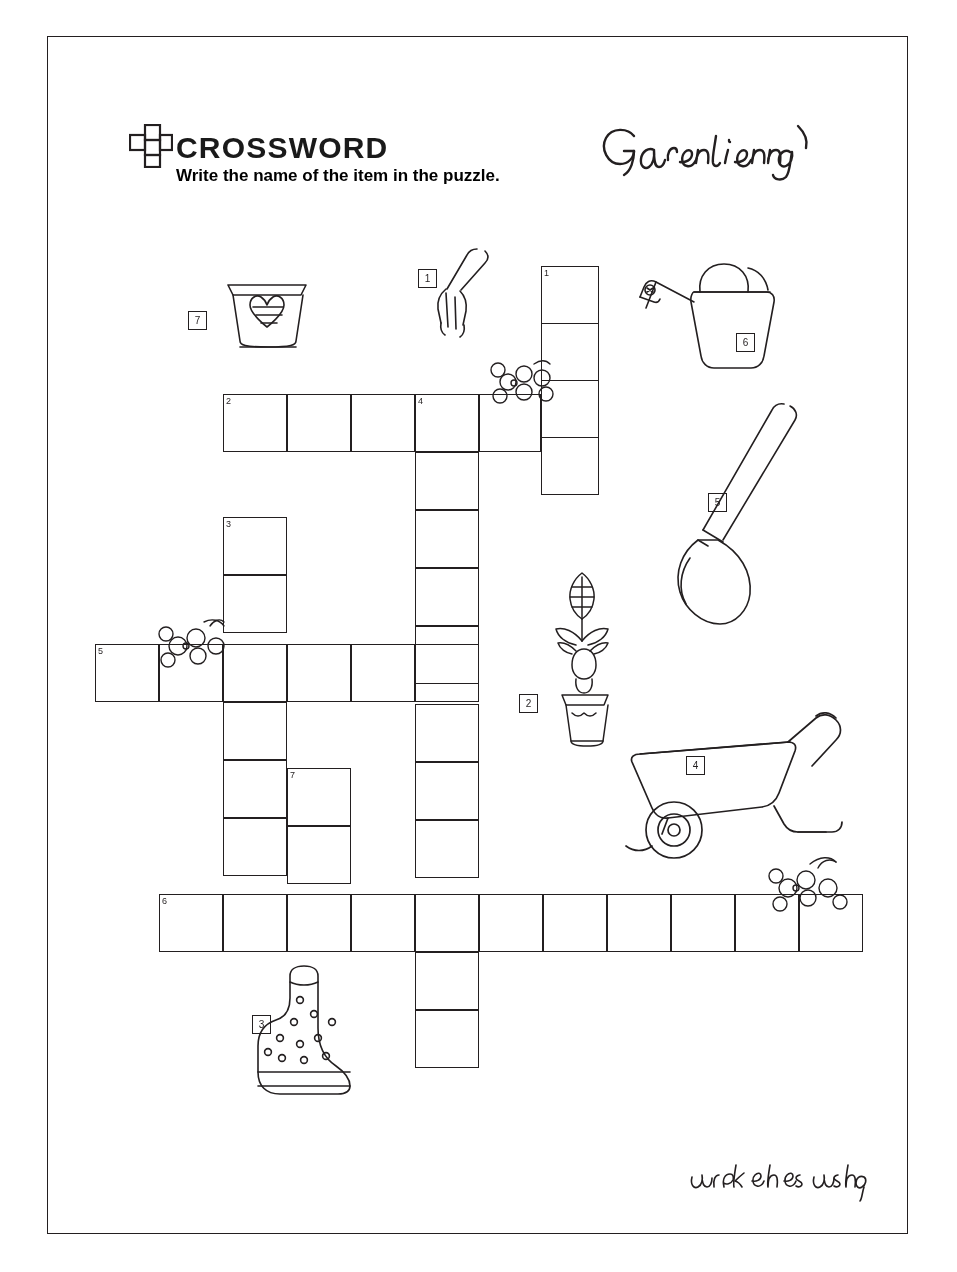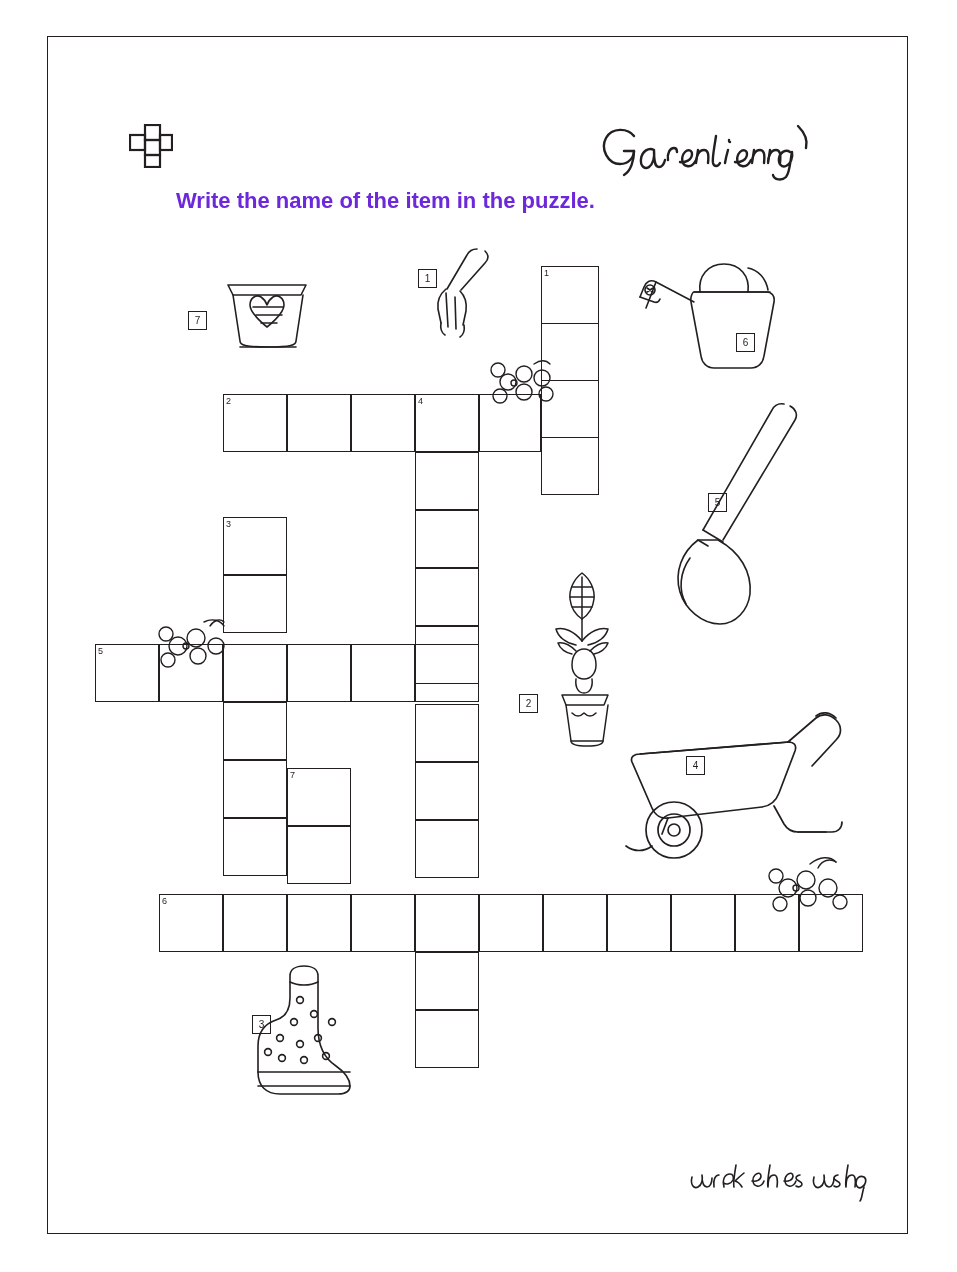--- a/index.html
+++ b/index.html
@@ -43,24 +43,24 @@
     left: 176px;
     top: 131px;
     font-size: 30px;
     font-weight: bold;
     letter-spacing: 1.2px;
     color: #1a1a1a;
   }
   #subtitle {
     position: absolute;
     left: 176px;
-    top: 188px;
-    font-size: 22px;
+    top: 166px;
+    font-size: 17px;
     font-weight: bold;
-    color: #6d28d9;
+    color: #000000;
   }
   #brand-script {
     position: absolute;
     left: 592px;
     top: 112px;
     width: 240px;
     height: 80px;
   }
   #footer-script {
     position: absolute;
@@ -121,20 +121,21 @@
   <div id="header-logo">
     <svg width="44" height="44" viewBox="0 0 44 44">
       <rect x="1" y="11" width="15" height="15" fill="none" stroke="#231f20" stroke-width="2.2"></rect>
       <rect x="16" y="1" width="15" height="15" fill="none" stroke="#231f20" stroke-width="2.2"></rect>
       <rect x="16" y="16" width="15" height="15" fill="none" stroke="#231f20" stroke-width="2.2"></rect>
       <rect x="16" y="31" width="15" height="12" fill="none" stroke="#231f20" stroke-width="2.2"></rect>
       <rect x="31" y="11" width="12" height="15" fill="none" stroke="#231f20" stroke-width="2.2"></rect>
     </svg>
   </div>
 
+  <div id="title-crossword">CROSSWORD</div>
   <div id="subtitle">Write the name of the item in the puzzle.</div>
 
   <div id="brand-script">
     <svg width="240" height="80" viewBox="0 0 240 80">
       <g fill="none" stroke="#231f20" stroke-width="2.4" stroke-linecap="round" stroke-linejoin="round">
         <path d="M42 24c-6-8-22-9-28 2-6 11 2 26 14 26 9 0 14-7 14-13h-10"></path>
         <path d="M42 39c0 9-3 20-10 24"></path>
         <path d="M62 38c-5-3-12 1-13 9-1 7 4 11 8 8 4-3 6-10 5-17 0 8 0 17 5 17 3 0 5-3 6-7"></path>
         <path d="M76 48c-1-7 2-12 6-12 2 0 3 2 3 4"></path>
         <path d="M88 50c5 1 12-2 12-8 0-4-4-5-7-2-4 4-4 13 2 14 4 1 7-2 9-6"></path>

